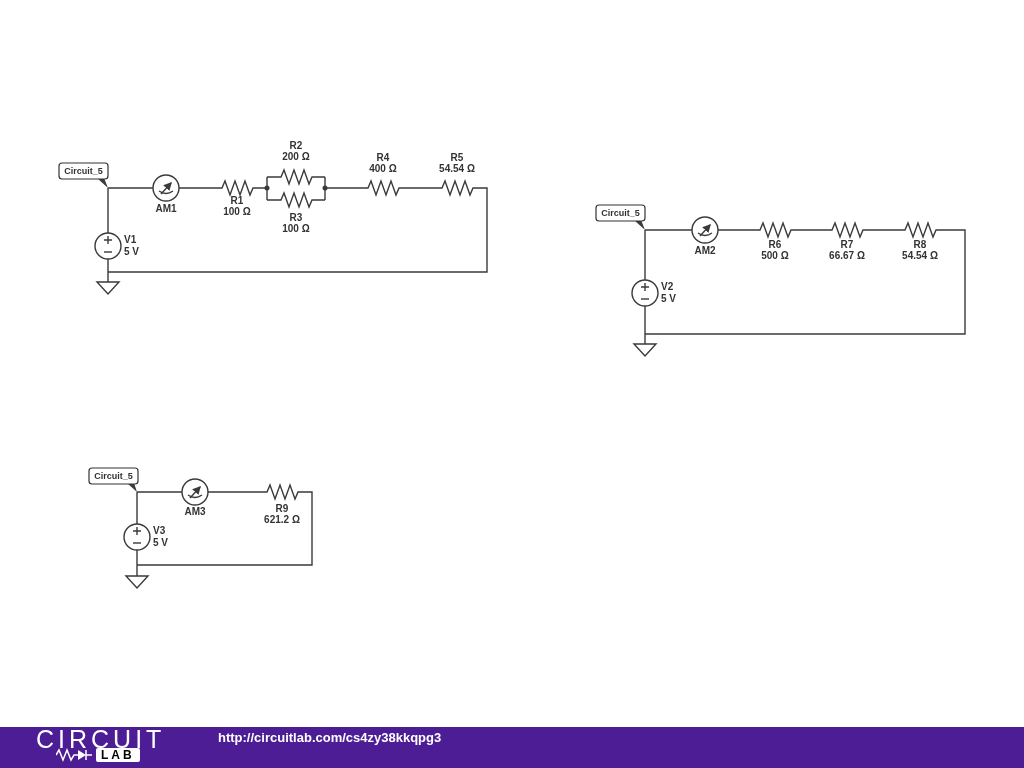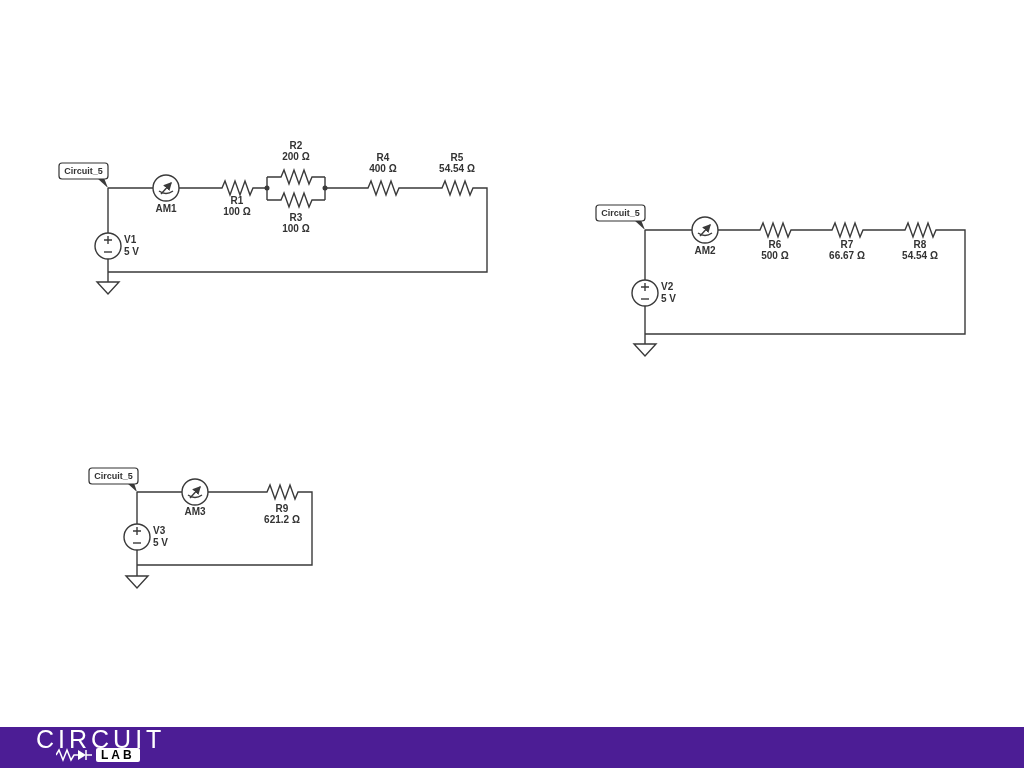--- a/index.html
+++ b/index.html
@@ -192,16 +192,17 @@
       <svg width="36" height="14" viewBox="0 0 36 14">
         <path d="M0 7 l3 -5 l4 10 l4 -10 l4 10 l3 -5 h4" stroke="#ffffff" stroke-width="1.5" fill="none"></path>
         <polygon points="22,2 22,12 30,7" fill="#ffffff"></polygon>
         <line x1="30" y1="2" x2="30" y2="12" stroke="#ffffff" stroke-width="1.5"></line>
         <line x1="30" y1="7" x2="36" y2="7" stroke="#ffffff" stroke-width="1.5"></line>
       </svg>
       <span class="lab-box">LAB</span>
     </div>
   </div>
   <div class="ftext">
+    <div>http://circuitlab.com/cs4zy38kkqpg3</div>
   </div>
 </div>
 
 </div>
 
 </body></html>

